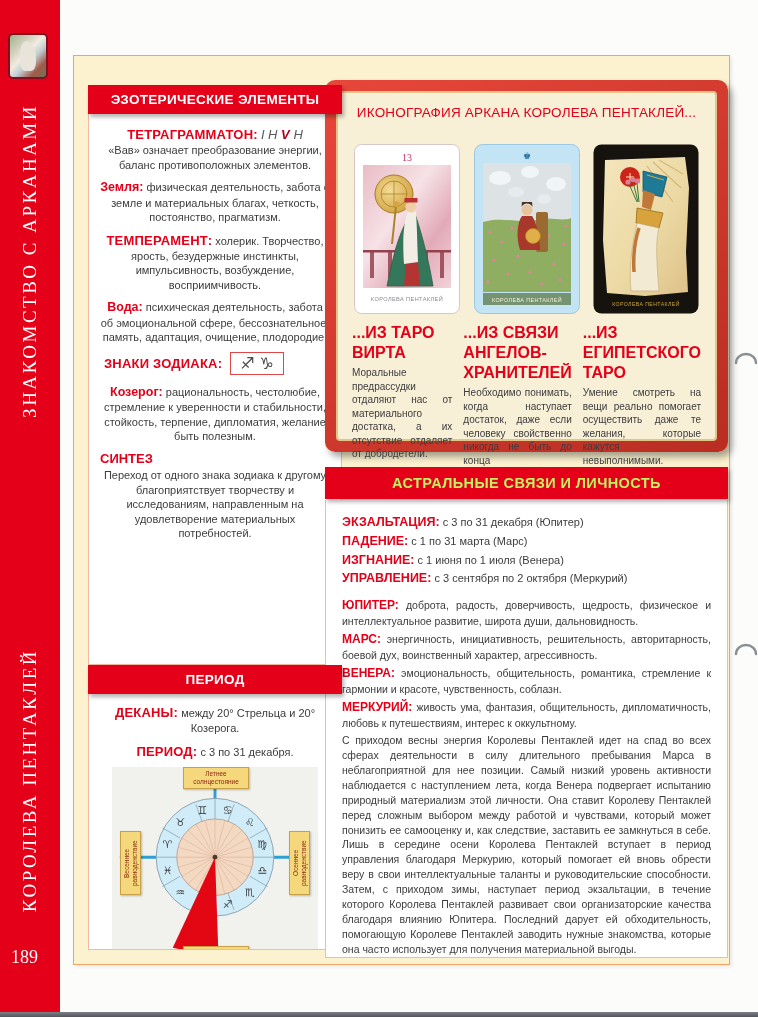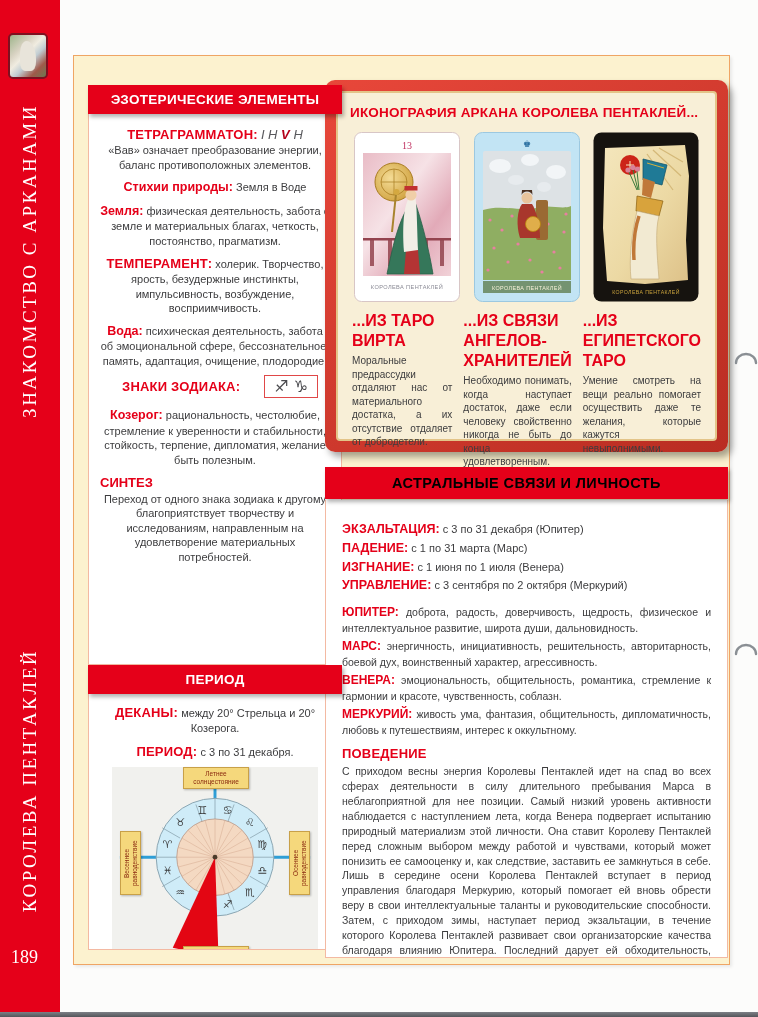--- a/index.html
+++ b/index.html
@@ -51,21 +51,21 @@
     background: #fff; border: 1px solid #f3b9a2; border-top: none;
     padding: 12px 11px 6px 11px; overflow: hidden;
   }
   .wp-esoteric { height: 551px; }
   .wp-period  { height: 256px; padding-top: 10px; }
   .p-item { font-size: 11px; line-height: 1.32; margin-bottom: 7px; text-align: center; }
   .lbl  { color: #e50019; font-weight: bold; font-size: 12.5px; }
   .lbl-caps { color: #e50019; font-weight: bold; font-size: 13px; letter-spacing: .2px; }
   .tetra-letters { font-style: italic; color: #58585c; font-size: 13px; }
   .tetra-accent  { font-style: italic; font-weight: bold; color: #b3001a; font-size: 13px; }
-  .zodiac-row { display: flex; align-items: center; gap: 24px; margin: 4px 12px 9px; justify-content: flex-end; }
+  .zodiac-row { display: flex; align-items: center; gap: 8px; margin: 4px 4px 9px; }
   .zodiac-box {
     border: 1.5px solid #e04848; padding: 1px 9px; font-size: 16px; color: #4a4a4e;
     font-family: "DejaVu Sans", sans-serif; background: #fff;
   }
   .synth-title { color: #e50019; font-weight: bold; font-size: 13px; margin-bottom: 2px; }
 
   
   .diagram-wrap { position: relative; width: 206px; height: 201px; margin: 6px auto 0; background: #f1f1ee; }
   .diag-label {
     position: absolute; background: #f5d87c; border: 1px solid #c8a048;
@@ -83,39 +83,39 @@
   .frame {
     position: absolute; left: 325px; top: 80px; width: 403px; height: 372px;
     background: linear-gradient(145deg,#e8473a,#b92d22);
     border-radius: 10px; padding: 11px;
     box-shadow: 4px 5px 7px rgba(0,0,0,.35);
   }
   .frame-inner {
     width: 100%; height: 100%; background: #f8efd7;
     border: 2px solid #e3c488; border-radius: 4px; padding: 8px 12px;
   }
-  .icon-title { color: #e50019; font-weight: bold; font-size: 13.5px; margin: 4px 0 12px; letter-spacing: .2px; }
+  .icon-title { color: #e50019; font-weight: normal; font-size: 13.5px; text-align: center; margin: 4px 0 24px; letter-spacing: .2px; }
   .cards-row { display: flex; justify-content: space-between; padding: 0 4px; }
   .tarot-card { width: 106px; height: 170px; }
   .captions-row { display: flex; gap: 11px; margin-top: 9px; padding: 0 2px; }
   .cap { flex: 1; }
   .cap h4 { color: #e50019; font-size: 16px; font-weight: bold; line-height: 1.25; margin-bottom: 3px; }
   .cap p { font-size: 10px; line-height: 1.35; text-align: justify; color: #3c3c3e; }
 
   
   .astral-header {
     position: absolute; left: 325px; top: 467px; width: 403px;
-    background: #e50019; color: #000000; font-weight: bold; font-size: 14.5px;
+    background: #e50019; color: #bef264; font-weight: bold; font-size: 14.5px;
     text-align: center; padding: 8px 0; letter-spacing: .4px;
     box-shadow: 2px 3px 4px rgba(0,0,0,.3); z-index: 2;
   }
   .astral-body {
     position: absolute; left: 325px; top: 500px; width: 403px; height: 458px;
     background: #fff; border: 1px solid #f3b9a2; border-top: none;
-    padding: 20px 16px 8px; overflow: hidden;
+    padding: 13px 16px 8px; overflow: hidden;
   }
   .pos-line { font-size: 11px; line-height: 1.5; }
   .pos-line .lbl { font-size: 12.5px; }
   .planet-p { font-size: 10.5px; line-height: 1.38; text-align: justify; margin-bottom: 3px; }
   .planet-p .lbl { font-size: 12px; }
   .planets-block { margin-top: 9px; }
   .sec-title { color: #e50019; font-weight: bold; font-size: 13px; margin: 9px 0 3px; letter-spacing: .2px; }
   .body-p { font-size: 10.5px; line-height: 1.42; text-align: justify; }
 
   
@@ -146,24 +146,20 @@
   <div class="col-left">
     <div class="red-bar">ЭЗОТЕРИЧЕСКИЕ ЭЛЕМЕНТЫ</div>
 
     <div class="white-panel wp-esoteric">
       <p class="p-item">
         <span class="lbl-caps">ТЕТРАГРАММАТОН:</span>
         <span class="tetra-letters">I H </span><span class="tetra-accent">V</span><span class="tetra-letters"> H</span><br>
         <span>«Вав» означает преобразование энергии, баланс противоположных элементов.</span>
       </p>
 
-      <p class="p-item">
-        <span class="lbl">Стихии природы:</span>
-        <span>Земля в Воде</span>
-      </p>
       <p class="p-item">
         <span class="lbl">Земля:</span>
         <span>физическая деятельность, забота о земле и материальных благах, четкость, постоянство, прагматизм.</span>
       </p>
       <p class="p-item">
         <span class="lbl-caps">ТЕМПЕРАМЕНТ:</span>
         <span>холерик. Творчество, ярость, безудержные инстинкты, импульсивность, возбуждение, восприимчивость.</span>
       </p>
       <p class="p-item">
         <span class="lbl">Вода:</span>
@@ -445,21 +441,20 @@
       <p class="planet-p">
         <span class="lbl">ВЕНЕРА:</span>
         <span>эмоциональность, общительность, романтика, стремление к гармонии и красоте, чувственность, соблазн.</span>
       </p>
       <p class="planet-p">
         <span class="lbl">МЕРКУРИЙ:</span>
         <span>живость ума, фантазия, общительность, дипломатичность, любовь к путешествиям, интерес к оккультному.</span>
       </p>
     </div>
 
-    <div class="sec-title">ПОВЕДЕНИЕ</div>
     <p class="body-p">С приходом весны энергия Королевы Пентаклей идет на спад во всех сферах деятельности в силу длительного пребывания Марса в неблагоприятной для нее позиции. Самый низкий уровень активности наблюдается с наступлением лета, когда Венера подвергает испытанию природный материализм этой личности. Она ставит Королеву Пентаклей перед сложным выбором между работой и чувствами, который может понизить ее самооценку и, как следствие, заставить ее замкнуться в себе. Лишь в середине осени Королева Пентаклей вступает в период управления благодаря Меркурию, который помогает ей вновь обрести веру в свои интеллектуальные таланты и руководительские способности. Затем, с приходом зимы, наступает период экзальтации, в течение которого Королева Пентаклей развивает свои организаторские качества благодаря влиянию Юпитера. Последний дарует ей обходительность, помогающую Королеве Пентаклей заводить нужные знакомства, которые она часто использует для получения материальной выгоды.</p>
 
   </div>
 
   <svg class="binder-arc ba-1" viewBox="0 0 26 16">
     <path d="M3,13 A10,9 0 0 1 23,13" fill="none" stroke="#8a8f94" stroke-width="2.4" stroke-linecap="round"></path>
   </svg>
   <svg class="binder-arc ba-2" viewBox="0 0 26 16">
     <path d="M3,13 A10,9 0 0 1 23,13" fill="none" stroke="#8a8f94" stroke-width="2.4" stroke-linecap="round"></path>
   </svg>

